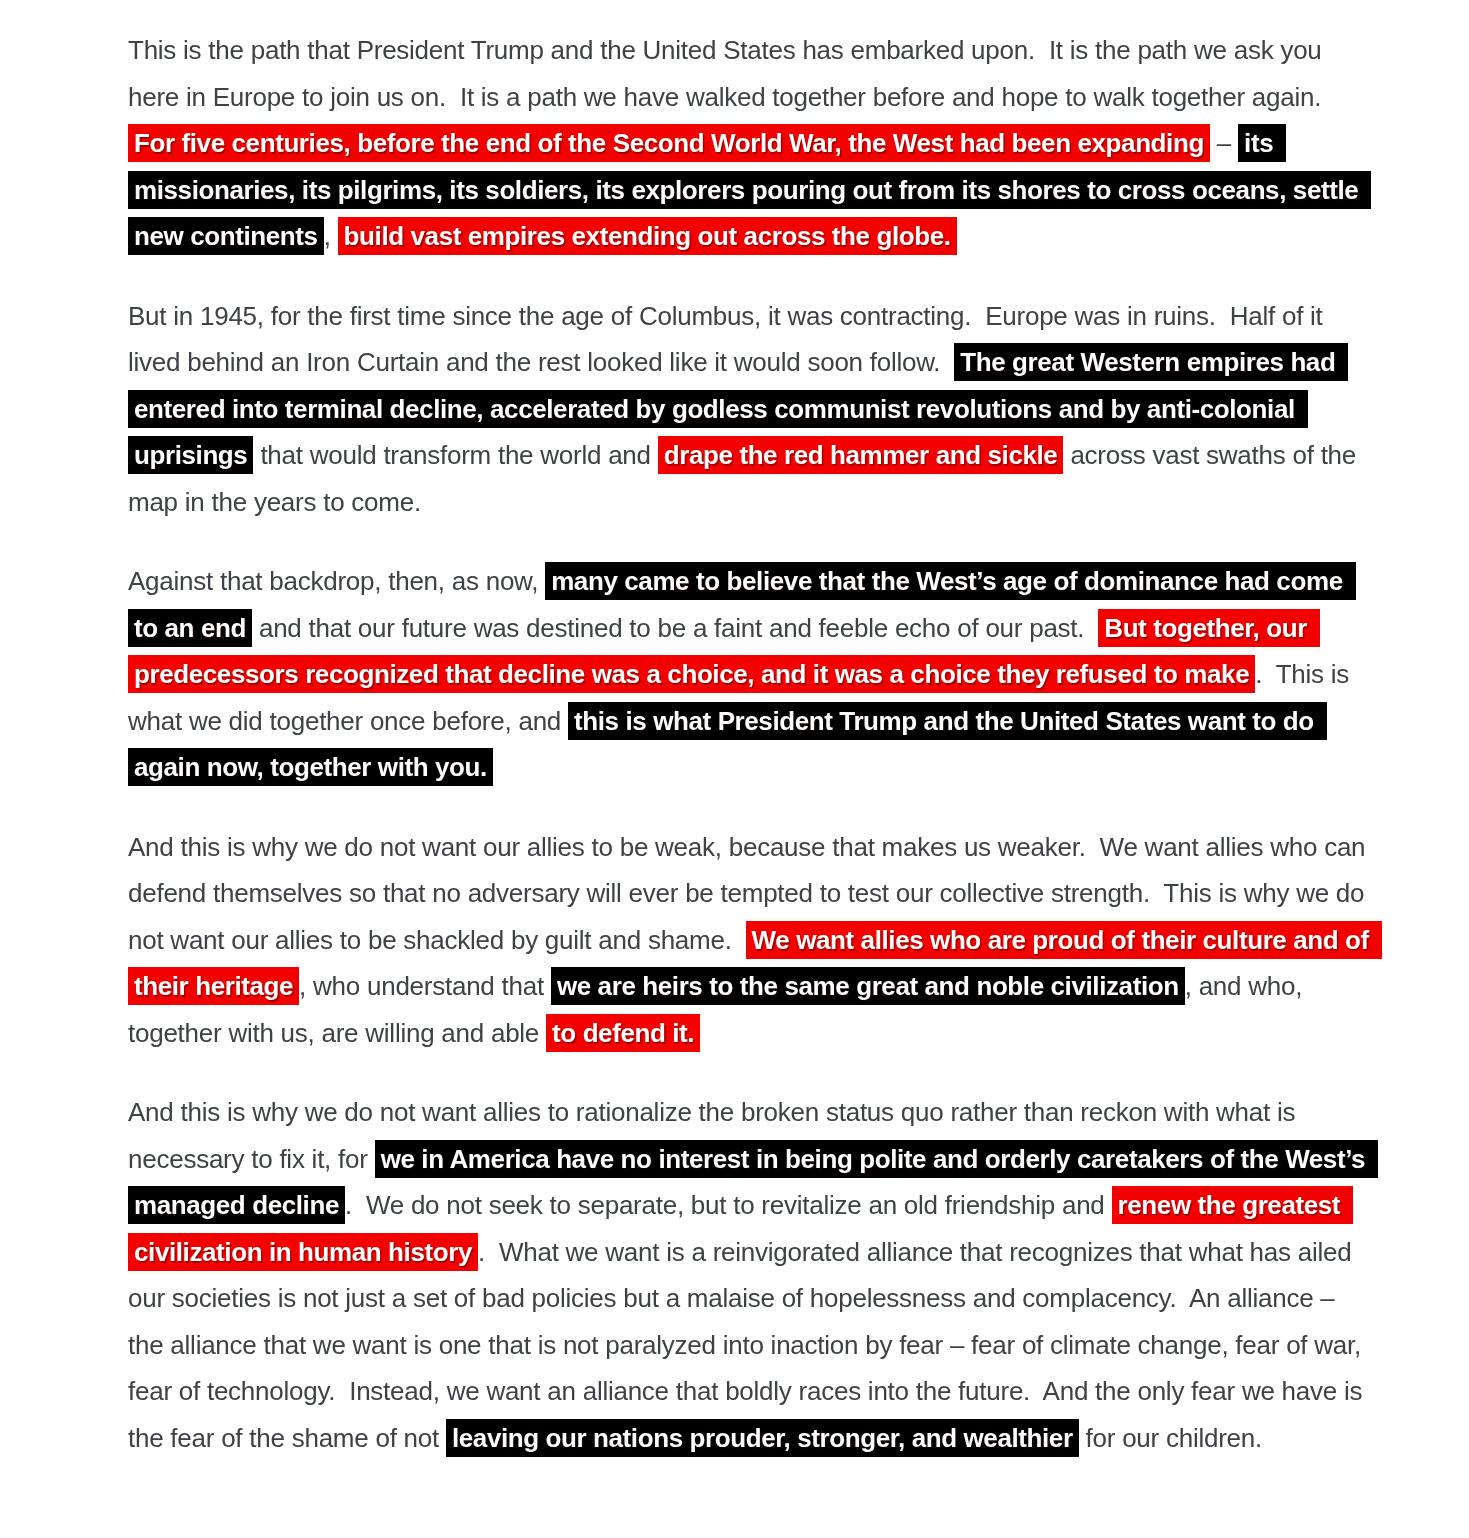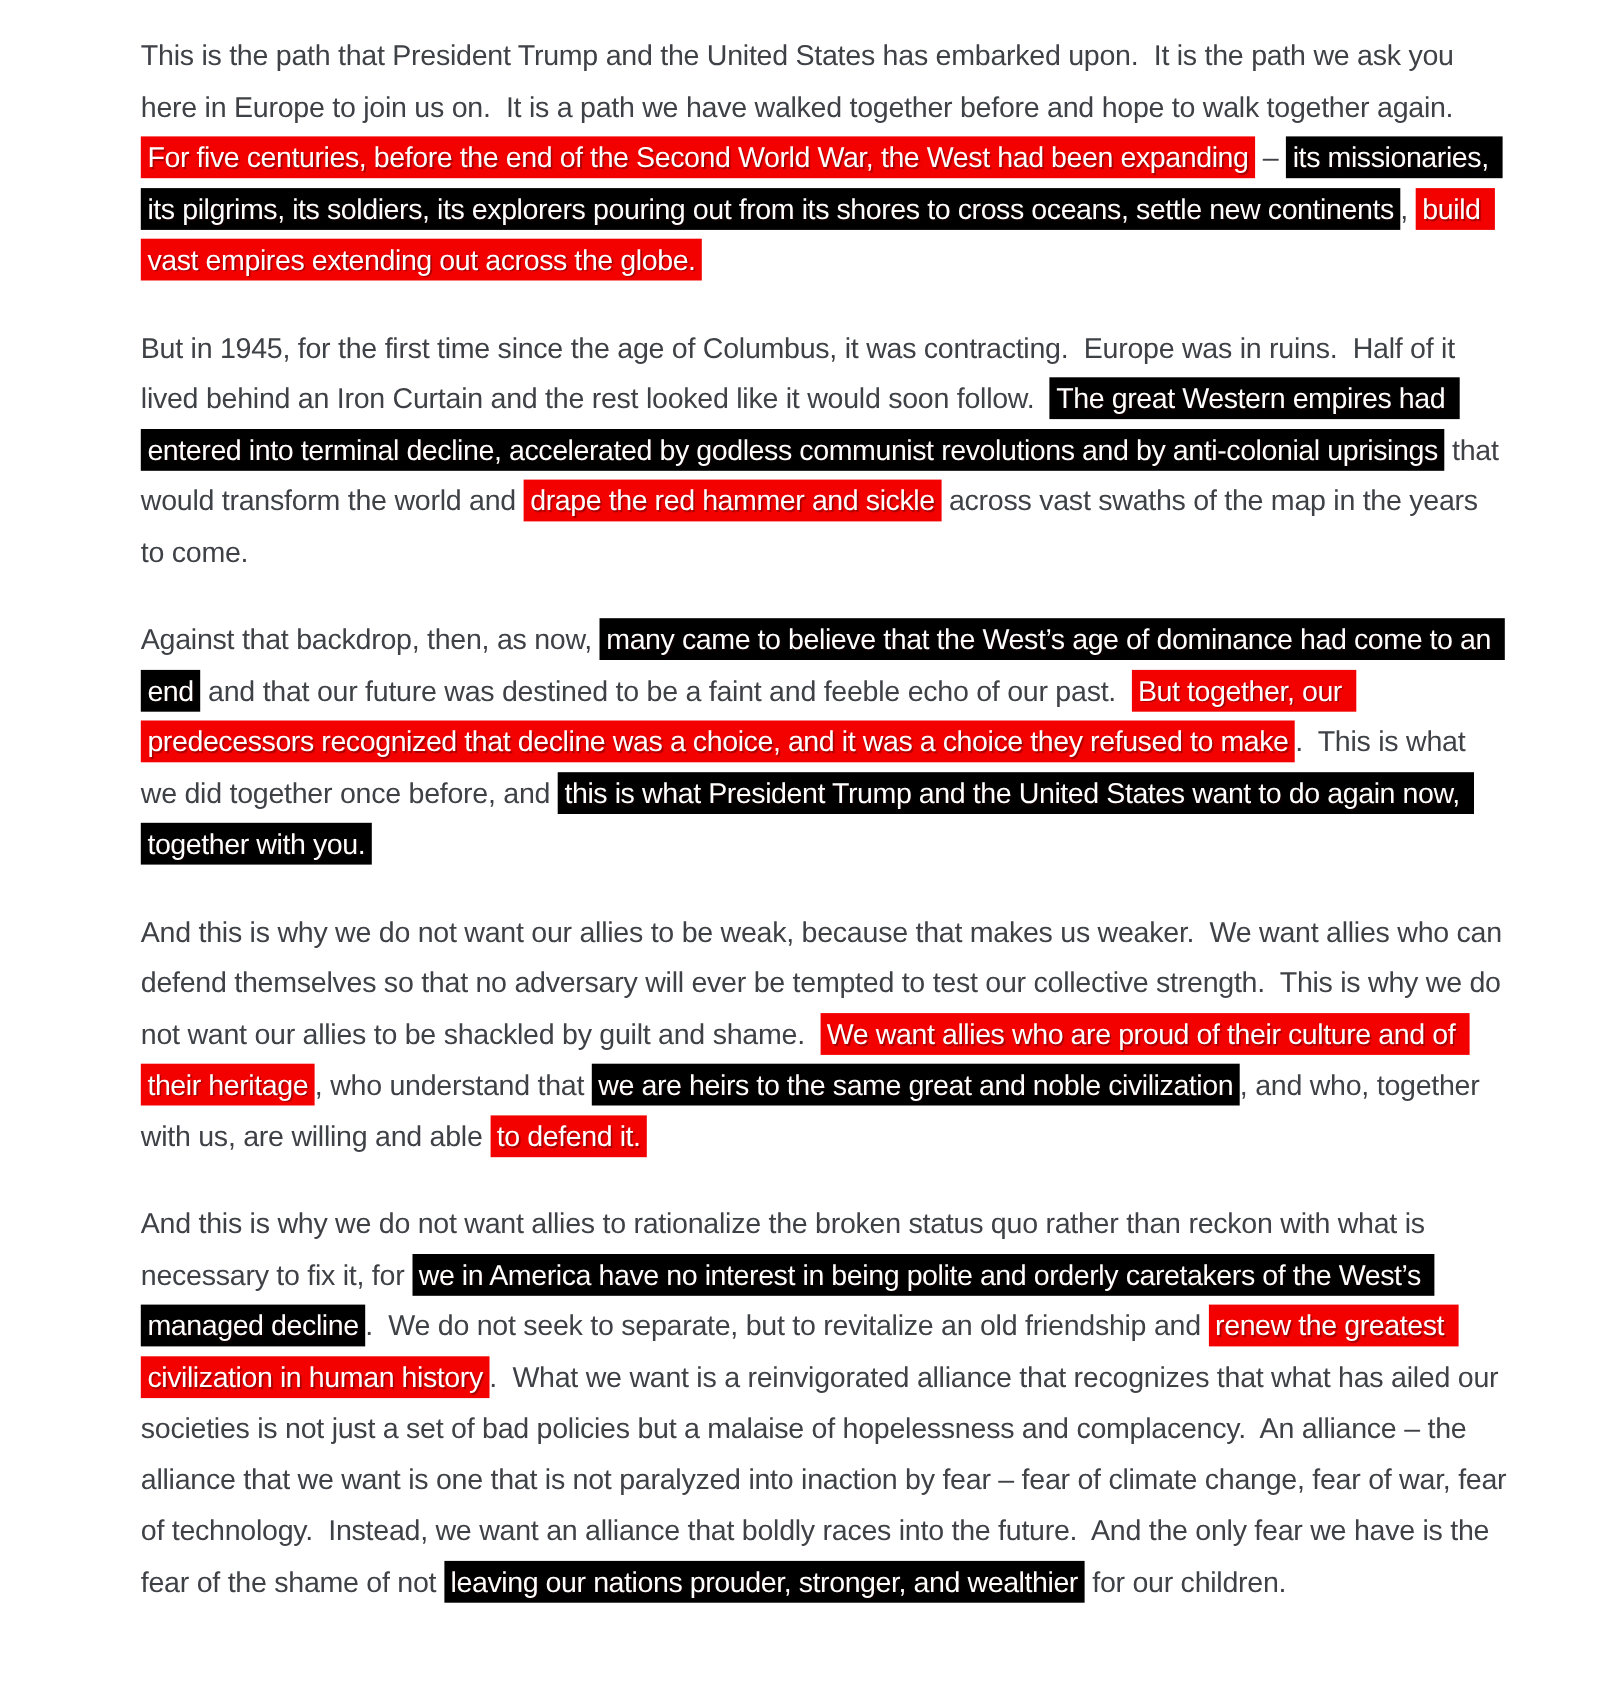--- a/index.html
+++ b/index.html
@@ -20,21 +20,21 @@
     font-size: 26px;
     line-height: 46.5px;
     letter-spacing: -0.25px;
     color: var(--body-text, #3e4146);
   }
   .para {
     margin: 0 0 33px 0;
     white-space: pre-wrap;
   }
   .seg {
-    font-weight: 400;
+    font-weight: 700;
     color: var(--hl-text, #ffffff);
     padding: 4px 6px;
     letter-spacing: -0.4px;
     -webkit-box-decoration-break: clone;
     box-decoration-break: clone;
     text-shadow: 1.5px 1.5px 1px rgba(40, 0, 0, 0.4);
   }
   .hl-black {
     background: var(--hl-black, #000000);
   }

